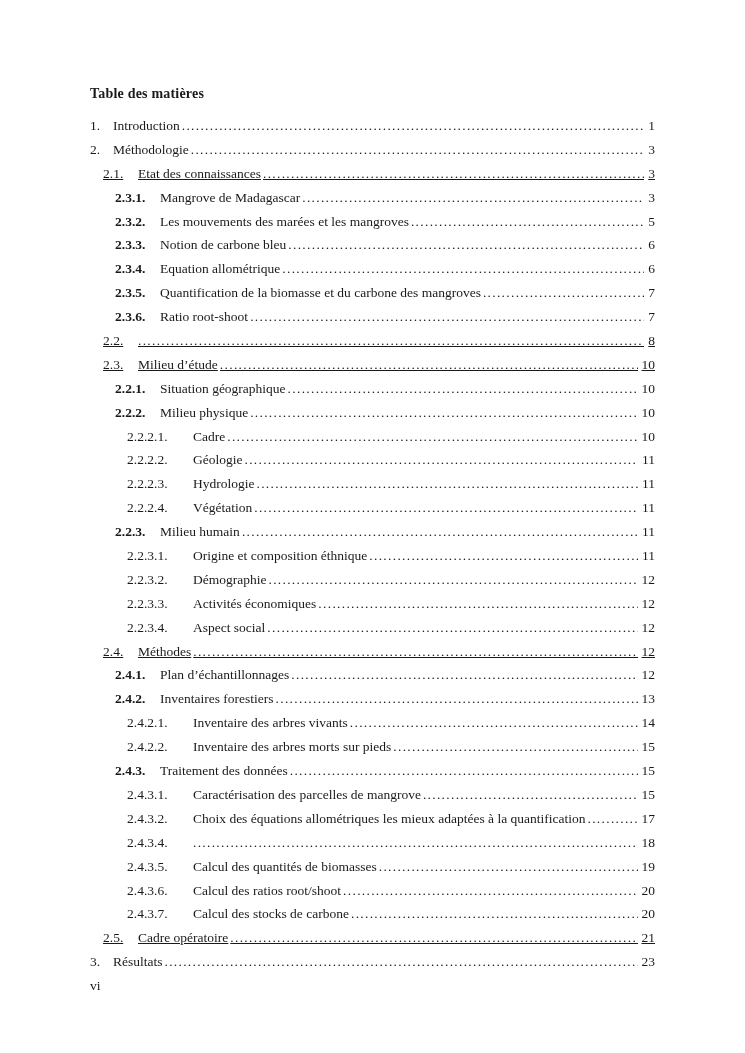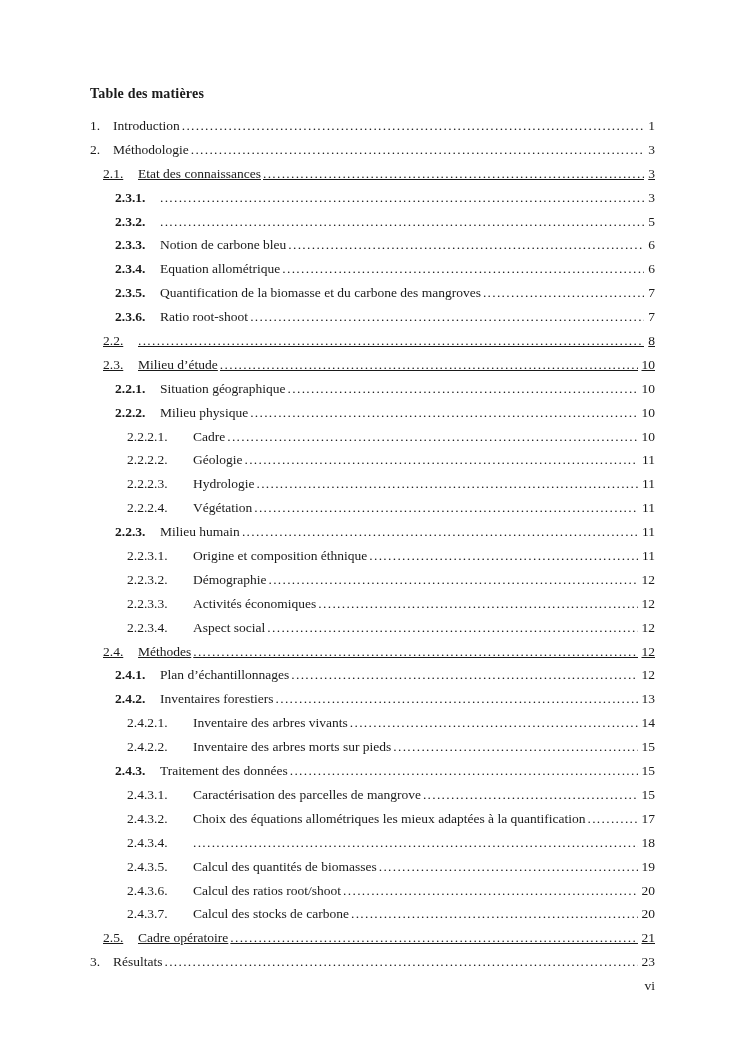--- a/index.html
+++ b/index.html
@@ -55,21 +55,20 @@
     flex: 0 0 auto;
     margin-left: 4px;
     text-align: right;
   }
   .level-1 { padding-left: 0;   } .level-1 .num { width: 23px; }
   .level-2 { padding-left: 13px; text-decoration: underline;} .level-2 .num { width: 35px; }
   .level-3 { padding-left: 25px;} .level-3 .num { width: 45px; font-weight: bold; }
   .level-4 { padding-left: 37px; align-items: center;} .level-4 .num { width: 66px; }
   .page-footer {
     margin-top: 2px;
-    text-align: right;
     font-size: 13.5px;
     line-height: 20px;
   }
 </style>
 </head>
 <body>
 
 <div class="page">
   <h1 class="toc-title">Table des matières</h1>
 
@@ -87,25 +86,27 @@
         <span class="pg">3</span>
       </div>
       <div class="toc-entry level-2">
         <span class="num">2.1.</span>
         <span class="label">Etat des connaissances</span>
         <span class="dots">....................................................................................................................................................................................................................................................................</span>
         <span class="pg">3</span>
       </div>
       <div class="toc-entry level-3">
         <span class="num">2.3.1.</span>
+        <span class="label">Mangrove de Madagascar</span>
         <span class="dots">....................................................................................................................................................................................................................................................................</span>
         <span class="pg">3</span>
       </div>
       <div class="toc-entry level-3">
         <span class="num">2.3.2.</span>
+        <span class="label">Les mouvements des marées et les mangroves</span>
         <span class="dots">....................................................................................................................................................................................................................................................................</span>
         <span class="pg">5</span>
       </div>
       <div class="toc-entry level-3">
         <span class="num">2.3.3.</span>
         <span class="label">Notion de carbone bleu</span>
         <span class="dots">....................................................................................................................................................................................................................................................................</span>
         <span class="pg">6</span>
       </div>
       <div class="toc-entry level-3">

